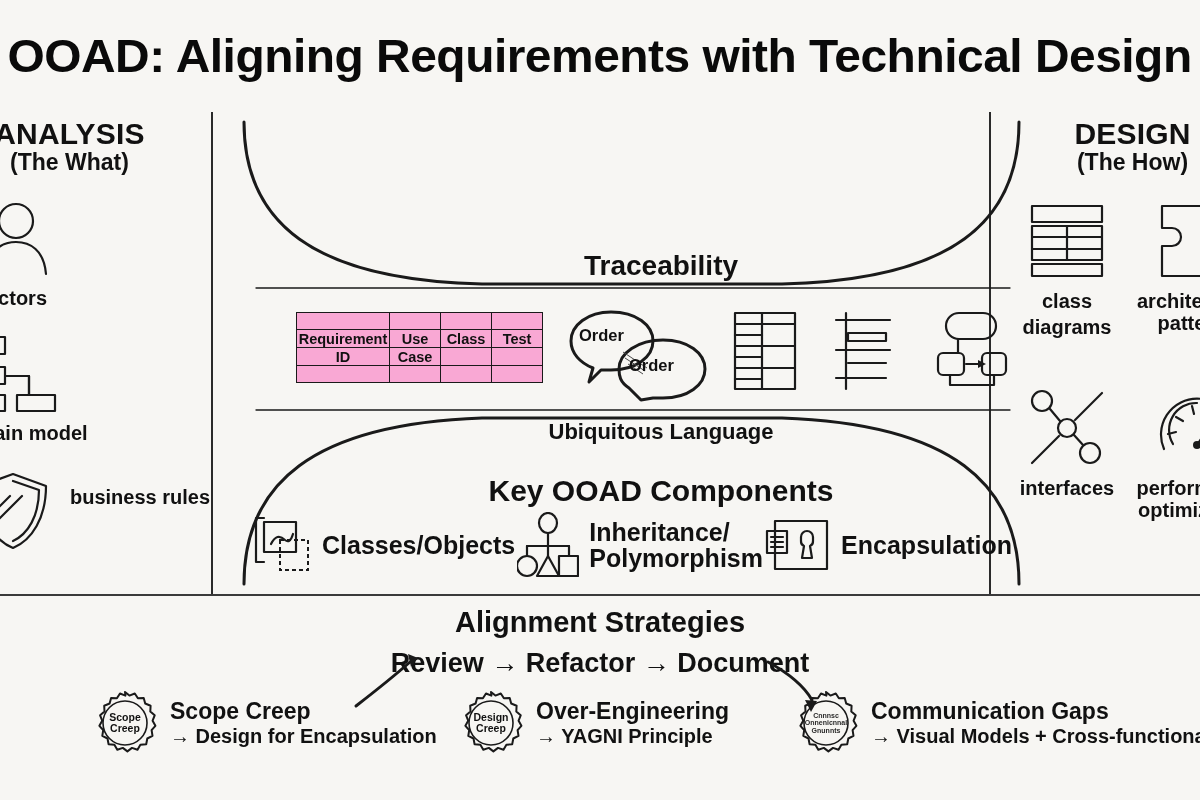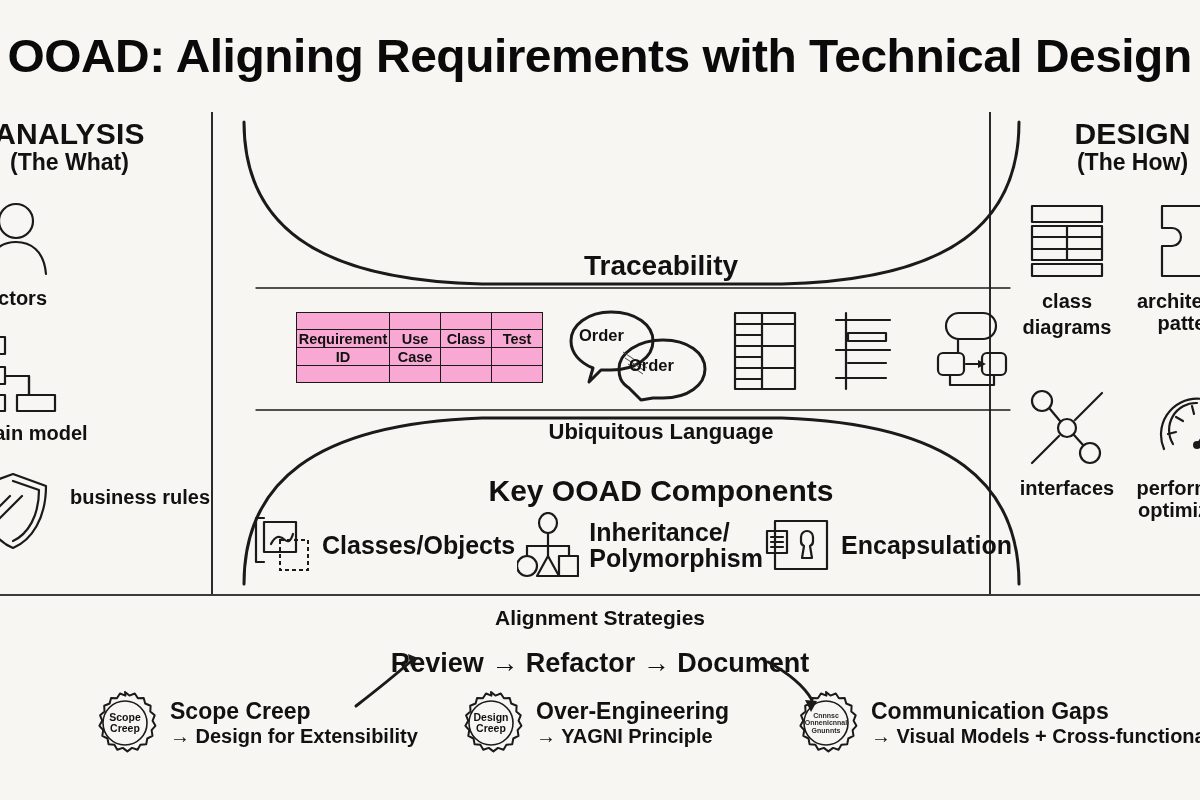--- a/index.html
+++ b/index.html
@@ -88,21 +88,21 @@
     position:absolute;left:10px;top:400px;width:760px;
     display:flex;align-items:center;justify-content:space-between;
   }
   .comp-item{display:flex;align-items:center;gap:10px;}
   .comp-item .lbl{font-size:25px;font-weight:bold;line-height:1.06;}
 
   
   .bottom{position:absolute;left:0;top:596px;width:1200px;height:204px;}
   #align-title{
     position:absolute;width:1200px;text-align:center;top:10px;
-    font-size:21px;font-weight:bold;
+    font-size:29px;font-weight:bold;
   }
   #flow-text{
     position:absolute;width:1200px;text-align:center;top:52px;
     font-size:27px;font-weight:bold;
   }
   .pitfalls{position:absolute;top:86px;left:0;width:1200px;height:110px;}
   .pitfall{position:absolute;display:flex;align-items:center;gap:12px;}
   .pitfall .txt .t1{font-size:23px;font-weight:bold;line-height:1.12;white-space:nowrap;}
   .pitfall .txt .t2{font-size:20px;font-weight:bold;line-height:1.12;white-space:nowrap;}
   .seal-wrap{position:relative;width:66px;height:66px;flex:0 0 66px;}
@@ -392,21 +392,21 @@
             <path class="k" style="stroke-width:2" d="M33 2 l4.4 3.6 l5.4 -2.1 l3.1 4.8 l5.8 -0.4 l1.5 5.6 l5.4 2.2 l-0.3 5.8 l4.4 3.8 l-2.1 5.4 l2.8 5.1 l-3.8 4.4 l0.9 5.7 l-5.2 2.6 l-1.1 5.7 l-5.8 0.5 l-2.9 5 l-5.5 -1.8 l-4.6 3.5 l-4.6 -3.5 l-5.5 1.8 l-2.9 -5 l-5.8 -0.5 l-1.1 -5.7 l-5.2 -2.6 l0.9 -5.7 l-3.8 -4.4 l2.8 -5.1 l-2.1 -5.4 l4.4 -3.8 l-0.3 -5.8 l5.4 -2.2 l1.5 -5.6 l5.8 0.4 l3.1 -4.8 l5.4 2.1 z"></path>
             <circle class="k" style="stroke-width:1.6" cx="33" cy="33" r="22"></circle>
           </svg>
           <div class="seal-label">
             <span>Scope</span>
             <span>Creep</span>
           </div>
         </div>
         <div class="txt">
           <div class="t1">Scope Creep</div>
-          <div class="t2">→ Design for Extensibility</div>
+          <div class="t2">→ Design for Encapsulation</div>
         </div>
       </div>
 
       <div class="pitfall" style="left:458px;top:8px;">
         <div class="seal-wrap">
           <svg width="66" height="66" viewBox="0 0 66 66">
             <path class="k" style="stroke-width:2" d="M33 2 l4.4 3.6 l5.4 -2.1 l3.1 4.8 l5.8 -0.4 l1.5 5.6 l5.4 2.2 l-0.3 5.8 l4.4 3.8 l-2.1 5.4 l2.8 5.1 l-3.8 4.4 l0.9 5.7 l-5.2 2.6 l-1.1 5.7 l-5.8 0.5 l-2.9 5 l-5.5 -1.8 l-4.6 3.5 l-4.6 -3.5 l-5.5 1.8 l-2.9 -5 l-5.8 -0.5 l-1.1 -5.7 l-5.2 -2.6 l0.9 -5.7 l-3.8 -4.4 l2.8 -5.1 l-2.1 -5.4 l4.4 -3.8 l-0.3 -5.8 l5.4 -2.2 l1.5 -5.6 l5.8 0.4 l3.1 -4.8 l5.4 2.1 z"></path>
             <circle class="k" style="stroke-width:1.6" cx="33" cy="33" r="22"></circle>
           </svg>
           <div class="seal-label">

